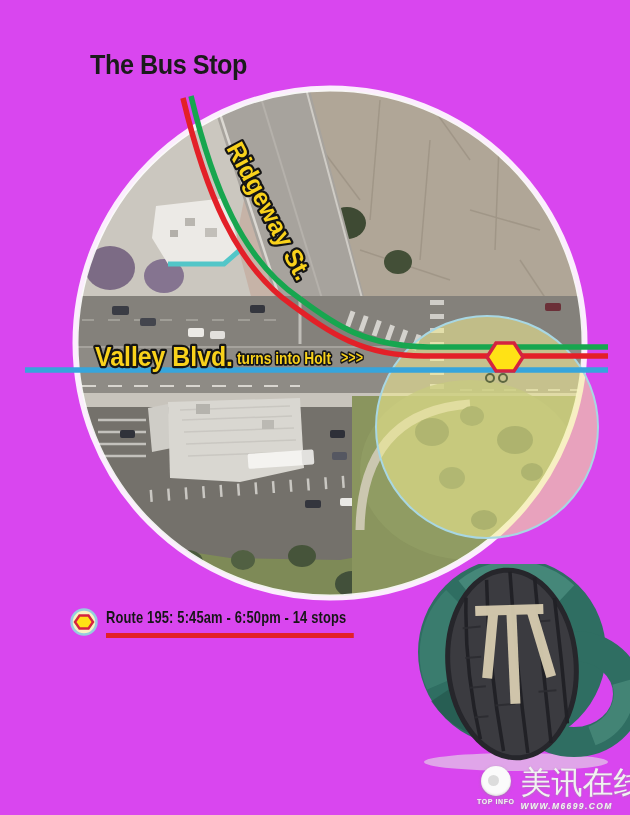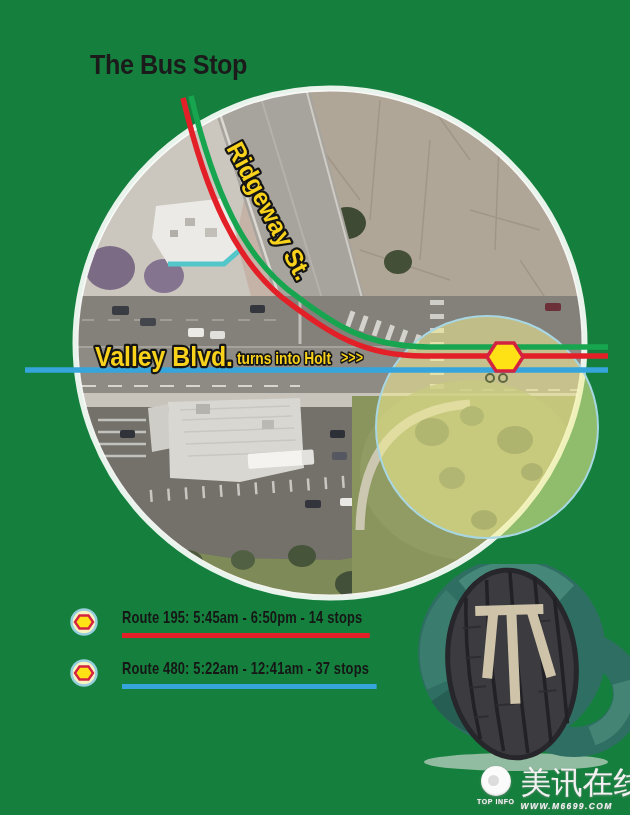--- a/index.html
+++ b/index.html
@@ -1,30 +1,30 @@
 <!DOCTYPE html>
 <html><head>
 <meta charset="utf-8">
 <style>
   * { margin:0; padding:0; box-sizing:border-box; }
   body { background:#ffffff; font-family:"Liberation Sans", sans-serif; }
-  .page { position:relative; width:630px; height:815px; background:#15803d; overflow:hidden; }
+  .page { position:relative; width:630px; height:815px; background:#d946ef; overflow:hidden; }
 
   .page-title {
     position:absolute; left:90px; top:49px;
     font-size:28px; font-weight:800; color:#1b1b1b;
     transform:scaleX(0.9); transform-origin:left top; letter-spacing:-0.5px;
     white-space:nowrap;
   }
 
   .map-svg { position:absolute; left:0; top:0; }
 
   
   .legend { position:absolute; left:70px; top:607px; }
-  .legend-row { display:flex; align-items:flex-start; margin-bottom:18px; height:33px;gap:16px; }
+  .legend-row { display:flex; align-items:flex-start; margin-bottom:18px; height:33px; }
   .legend-icon { flex:0 0 auto; margin-right:8px; margin-top:1px; }
   .legend-label {
     display:inline-block; font-size:17px; font-weight:800; color:#161616;
     padding:1px 10px 5px 0; border-bottom:5px solid #000;
     transform:scaleX(0.76); transform-origin:left top; white-space:nowrap;
     letter-spacing:0.2px;
   }
 
   
   .tire-art { position:absolute; left:396px; top:564px; }
@@ -182,27 +182,20 @@
   </svg>
 
   <div class="legend">
     <div class="legend-row">
       <svg class="legend-icon" width="28" height="28" viewBox="0 0 28 28">
         <circle cx="14" cy="14" r="12.5" fill="#f8f4c2" stroke="#96cede" stroke-width="2.5"></circle>
         <polygon points="9.5,7.5 18.5,7.5 23,14 18.5,20.5 9.5,20.5 5,14" stroke-width="2.4" fill="#ffe215" stroke="#d42340"></polygon>
       </svg>
       <span class="legend-label" style="border-bottom-color: rgb(227, 32, 40);">Route 195: 5:45am - 6:50pm - 14 stops</span>
     </div>
-    <div class="legend-row">
-      <svg class="legend-icon" width="28" height="28" viewBox="0 0 28 28">
-        <circle cx="14" cy="14" r="12.5" fill="#f8f4c2" stroke="#96cede" stroke-width="2.5"></circle>
-        <polygon points="9.5,7.5 18.5,7.5 23,14 18.5,20.5 9.5,20.5 5,14" stroke-width="2.4" fill="#ffe215" stroke="#d42340"></polygon>
-      </svg>
-      <span class="legend-label" style="border-bottom-color: rgb(54, 165, 220);">Route 480: 5:22am - 12:41am - 37 stops</span>
-    </div>
   </div>
 
   <svg class="tire-art" width="236" height="212" viewBox="0 0 236 212">
     <ellipse cx="120" cy="198" rx="92" ry="9" fill="#e4e4e4" opacity="0.6"></ellipse>
     <g>
       <circle cx="116" cy="88" r="76" fill="none" stroke="#2f6e62" stroke-width="36"></circle>
       <path d="M44,120 A76,76 0 0 1 60,36" stroke="#3c7f71" stroke-width="28" fill="none" opacity="0.85"></path>
       <path d="M70,26 A76,76 0 0 1 170,30" stroke="#4f9183" stroke-width="24" fill="none" opacity="0.7"></path>
       <path d="M46,130 A76,76 0 0 0 110,164" stroke="#235449" stroke-width="26" fill="none" opacity="0.6"></path>
     </g>

